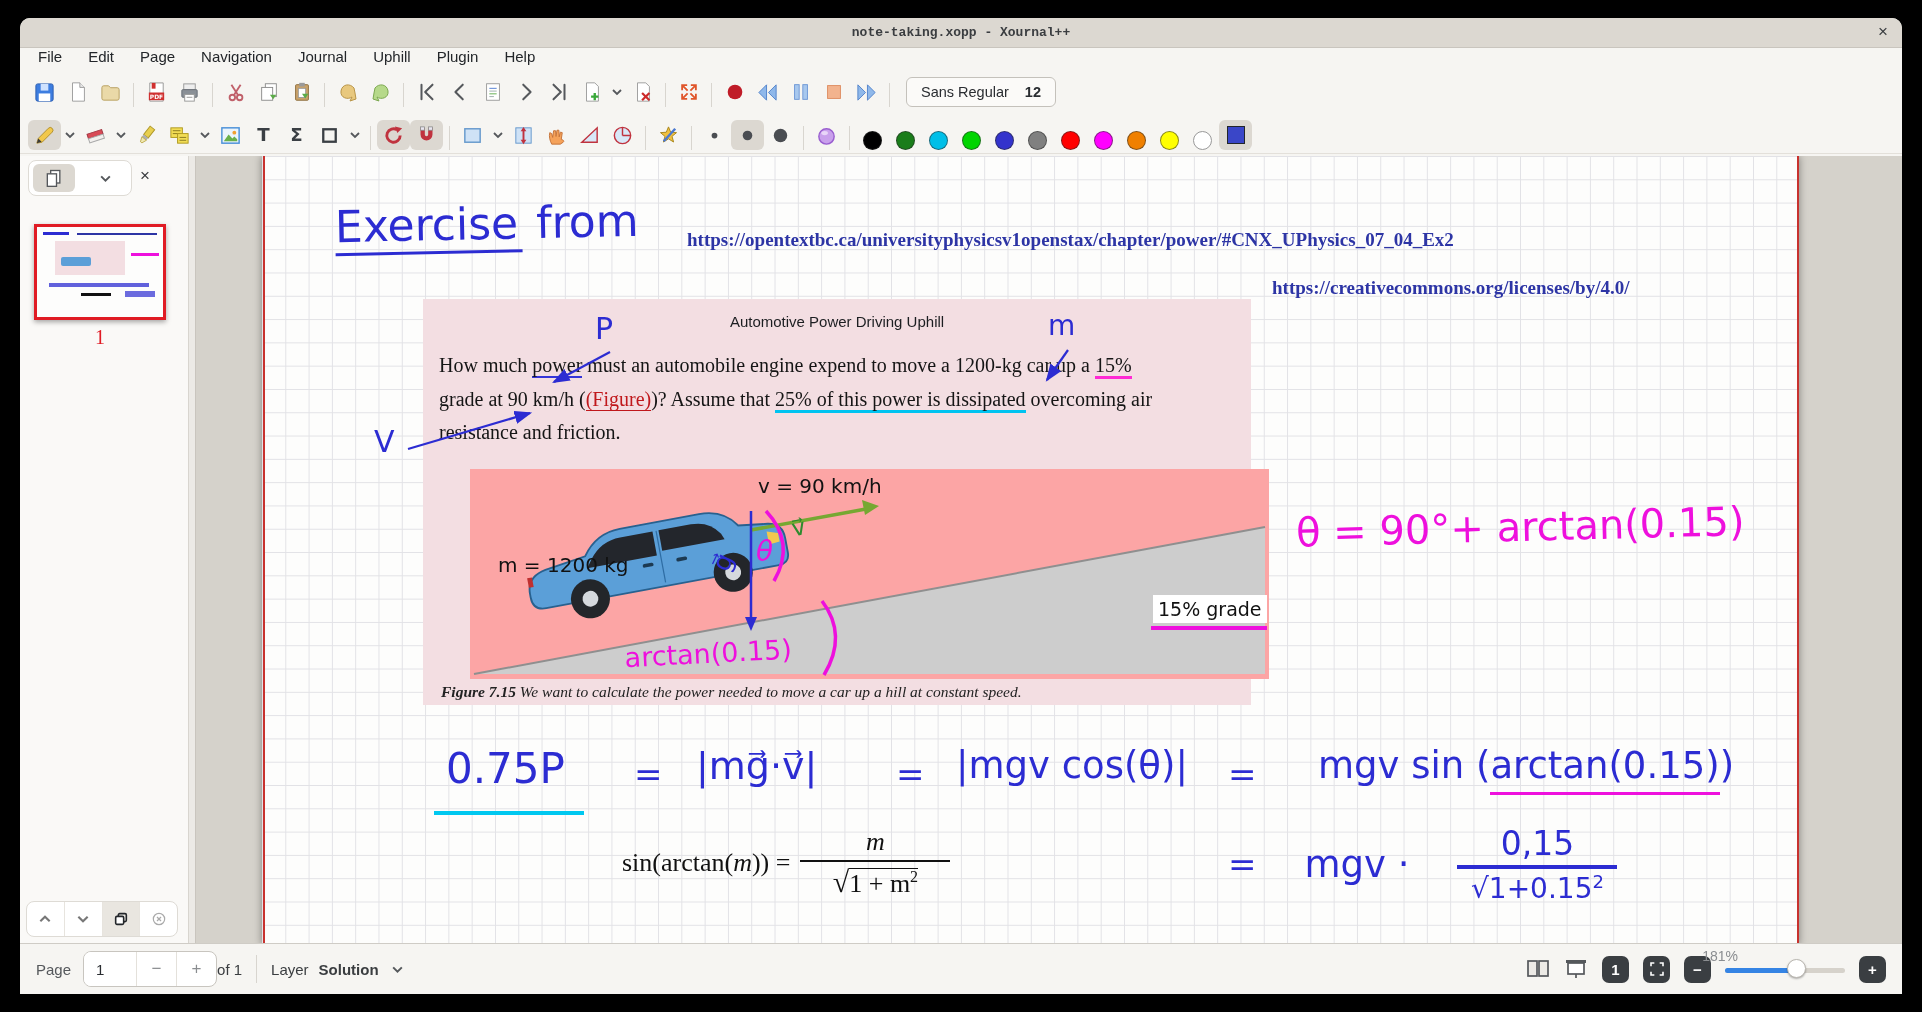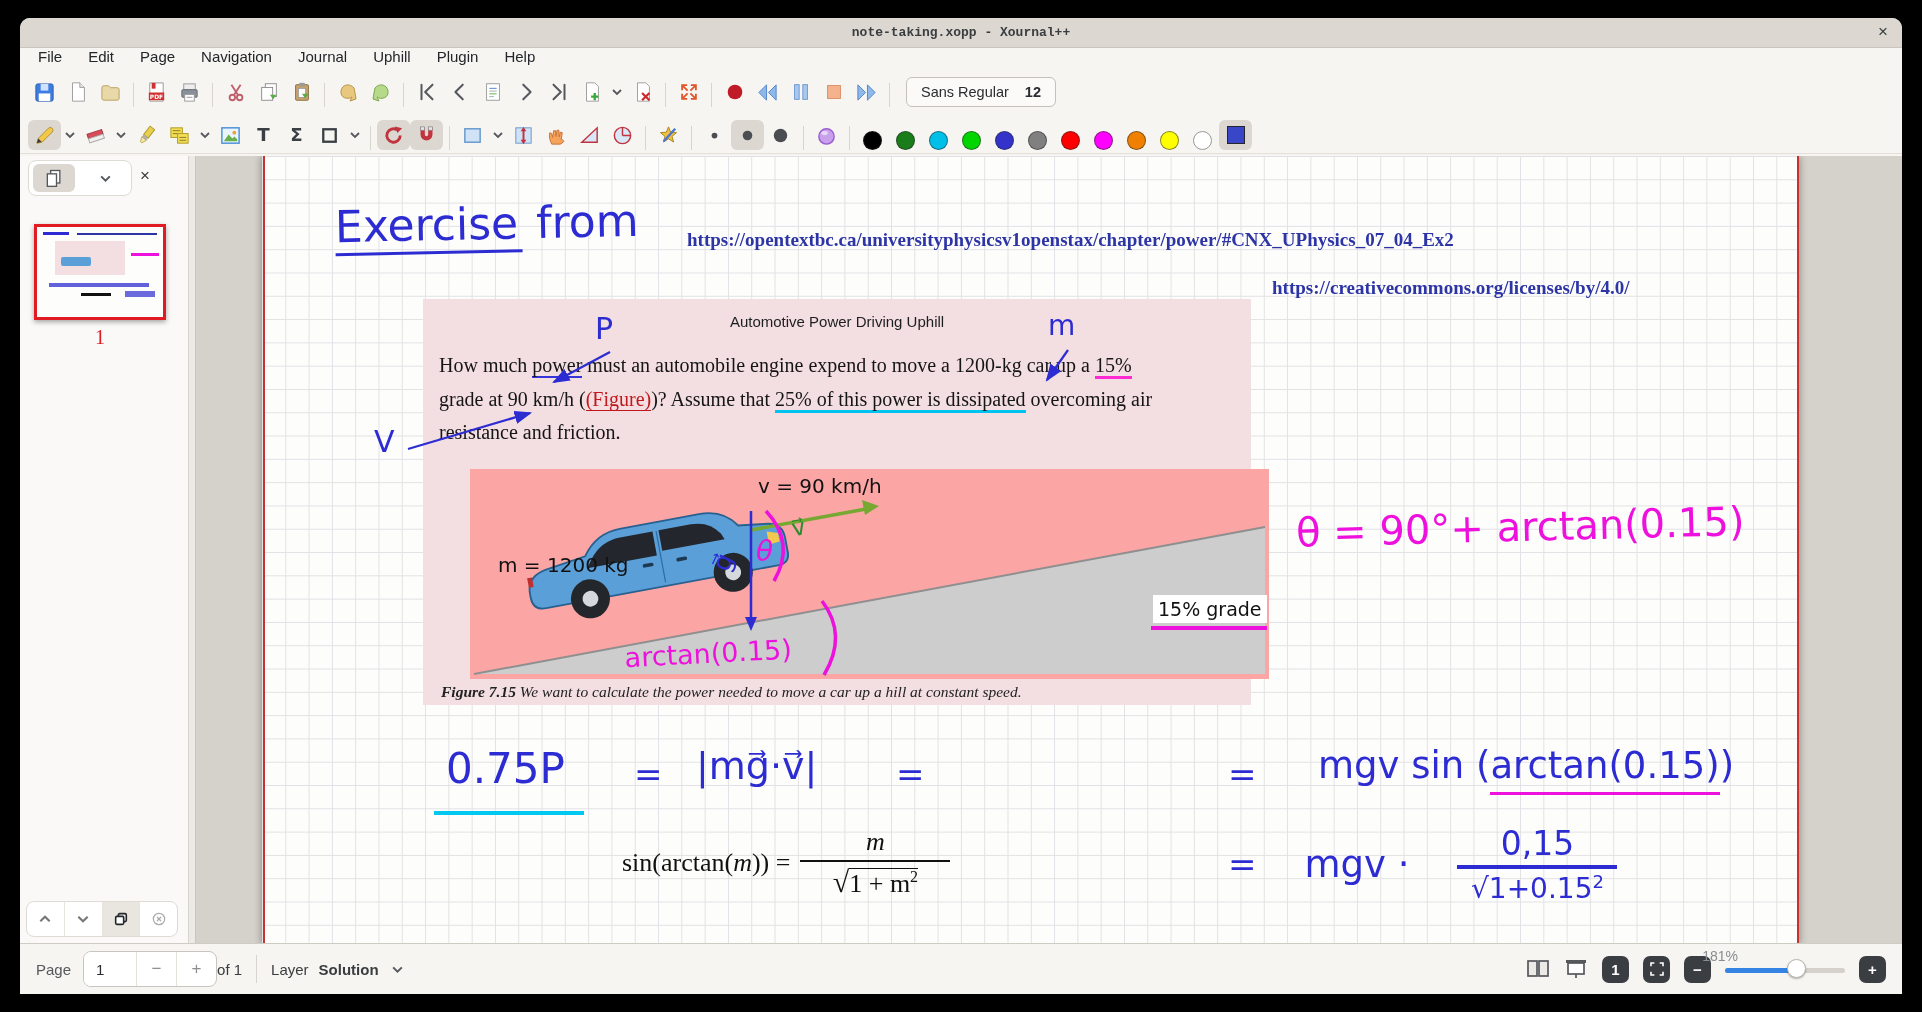--- a/index.html
+++ b/index.html
@@ -610,20 +610,21 @@
         <line x1="414" y1="196" x2="358" y2="226" stroke="#2c2cd2" stroke-width="2.2" marker-end="url(#bah)"></line>
         <line x1="872" y1="194" x2="851" y2="224" stroke="#2c2cd2" stroke-width="2.2" marker-end="url(#bah)"></line>
         <line x1="212" y1="293" x2="334" y2="257" stroke="#2c2cd2" stroke-width="2.2" marker-end="url(#bah)"></line>
       </svg>
 
       <div class="hw sol1" style="left:250px;font-size:42px;">0.75P</div>
       <div class="cyanline"></div>
       <div class="hw sol1" style="left:438px;top:598px;font-size:34px;">=</div>
       <div class="hw sol1" style="left:500px;">|mg⃗·v⃗|</div>
       <div class="hw sol1" style="left:700px;top:598px;font-size:34px;">=</div>
+      <div class="hw sol1" style="left:760px;font-size:37px;">|mgv cos(θ)|</div>
       <div class="hw sol1" style="left:1032px;top:598px;font-size:34px;">=</div>
       <div class="hw sol1" style="left:1122px;font-size:37px;">
         <span>mgv sin (</span><span style="border-bottom:3.5px solid #ee10dd;padding-bottom:5px;">arctan(0.15)</span><span>)</span>
       </div>
 
       <div class="eqrow" style="left:1032px;top:668px;gap:48px;">
         <span class="hw" style="position:static;font-size:34px;">=</span>
         <span class="hw" style="position:static;font-size:37px;">mgv ·</span>
         <span class="frac">
           <span class="hw" style="position:static;font-size:33px;">0,15</span>

